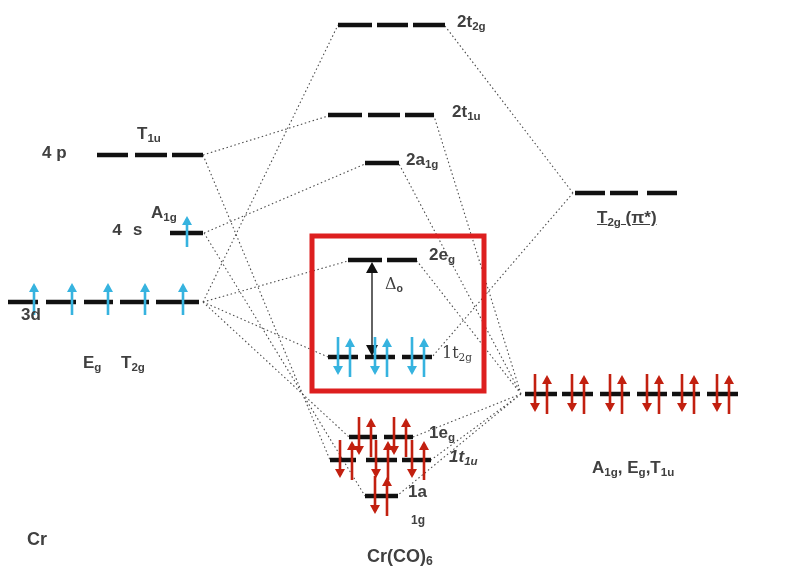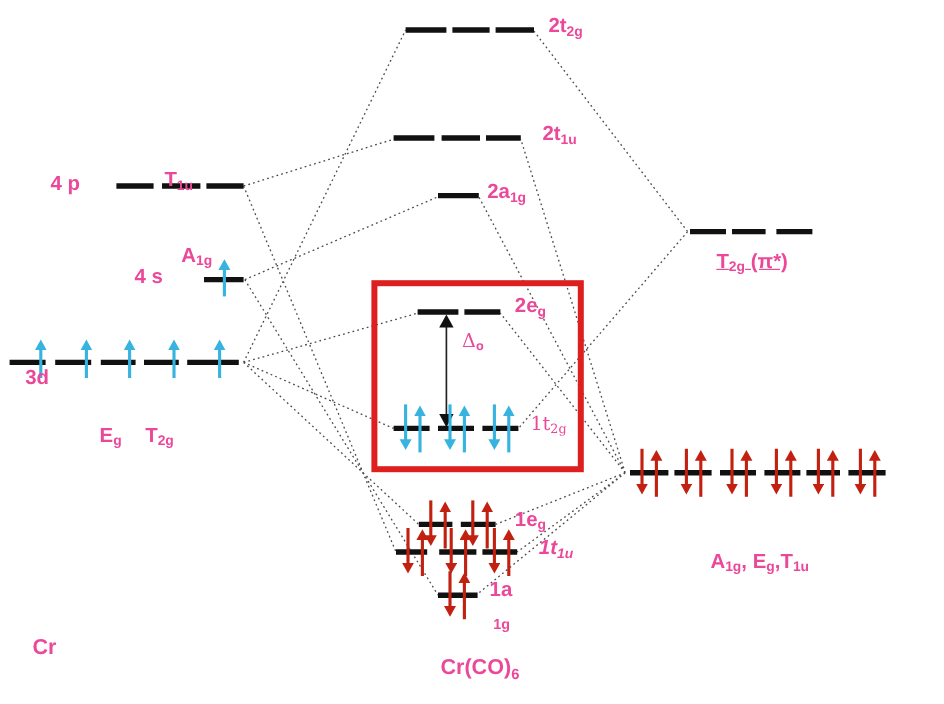--- a/index.html
+++ b/index.html
@@ -2,21 +2,21 @@
 <html style="--level_line: #111111; --connector_line: #4c4c4c; --highlight_box_red: #dd1f1f; --electron_arrow_blue: #36b3df; --electron_arrow_red: #c22010; --label_text: #111111; --background: #ffffff;"><head>
 <meta charset="utf-8">
 <style>
   html,body { margin:0; padding:0; background:#fff; }
   .stage {
     position:relative; width:787px; height:587px; background:#fff;
     font-family:"Liberation Sans", sans-serif; overflow:hidden;
   }
   .stage svg { position:absolute; left:0; top:0; }
   .lbl {
-    position:absolute; font-weight:bold; font-size:17px; color:#ec4899;
+    position:absolute; font-weight:bold; font-size:17px; color:#404040;
     white-space:nowrap; line-height:1;text-align:right;
   }
   .lbl sub { font-size:68%; vertical-align:-0.28em; }
   .serif { font-family:"DejaVu Serif", serif; font-weight:normal; font-size:16px; }
   .serif sub { font-size:66%; }
   .delta sub { font-weight:bold; font-family:"Liberation Sans", sans-serif; }
   .small2 { font-size:12px; }
   .caption { font-size:18px; }
   
   .lvl  { stroke:var(--level_line); stroke-width:4.5; fill:none; }
@@ -131,23 +131,23 @@
       <line class="er" x1="412" y1="440" x2="412" y2="475" marker-end="url(#headR)"></line>
       <line class="er" x1="424" y1="480" x2="424" y2="444" marker-end="url(#headR)"></line>
     </g>
     <g>
       <line class="er" x1="375" y1="476" x2="375" y2="511" marker-end="url(#headR)"></line>
       <line class="er" x1="387" y1="516" x2="387" y2="480" marker-end="url(#headR)"></line>
     </g>
   </svg>
 
   <div class="lbl" style="left:42px; top:144px;">4 p</div>
-  <div class="lbl" style="left:137px; top:125px;margin-top:16px;"><span>T</span><sub>1u</sub></div>
+  <div class="lbl" style="left:137px; top:125px;"><span>T</span><sub>1u</sub></div>
 
-  <div class="lbl" style="left:112px; top:222px;">4 s</div>
+  <div class="lbl" style="left:112px; top:222px;font-family:Liberation Mono, monospace;">4 s</div>
   <div class="lbl" style="left:151px; top:204px;"><span>A</span><sub>1g</sub></div>
 
   <div class="lbl" style="left:21px; top:306px;">3d</div>
   <div class="lbl" style="left:83px; top:354px;"><span>E</span><sub>g</sub></div>
   <div class="lbl" style="left:121px; top:354px;"><span>T</span><sub>2g</sub></div>
 
   <div class="lbl" style="left:457px; top:13px;"><span>2t</span><sub>2g</sub></div>
   <div class="lbl" style="left:452px; top:103px;"><span>2t</span><sub>1u</sub></div>
   <div class="lbl" style="left:406px; top:151px;"><span>2a</span><sub>1g</sub></div>
   <div class="lbl" style="left:429px; top:246px;"><span>2e</span><sub>g</sub></div>

